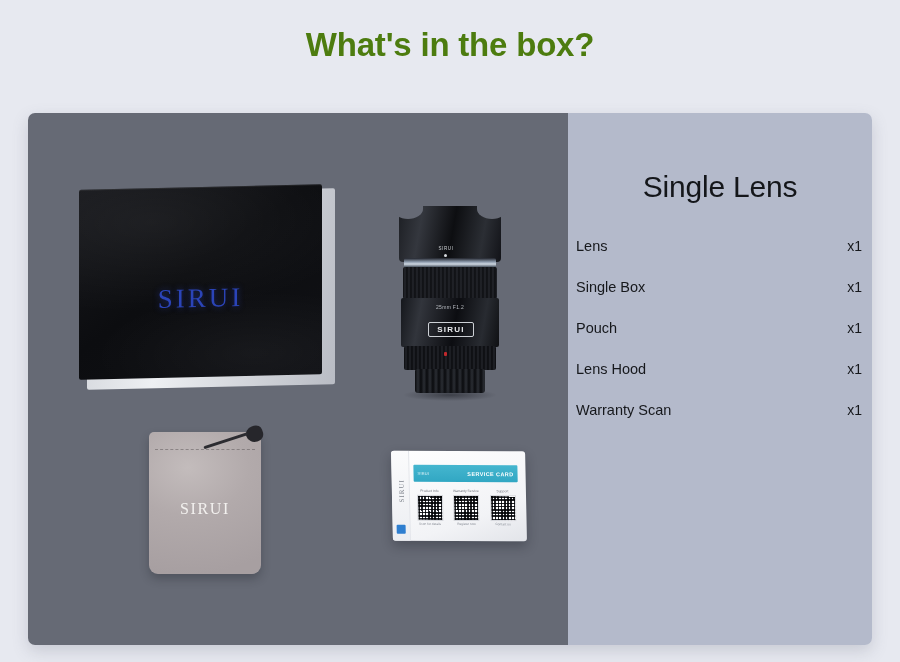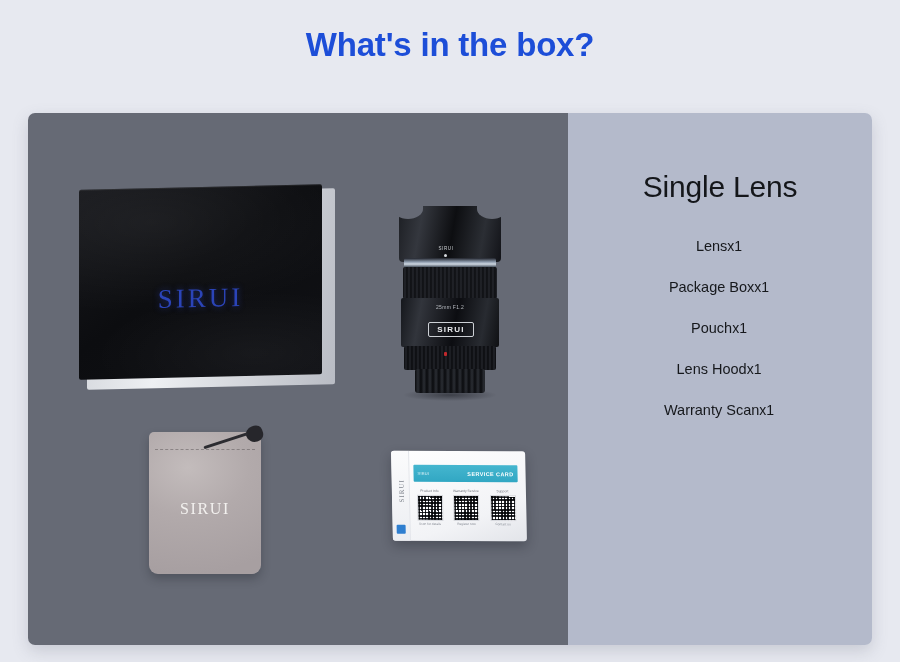--- a/index.html
+++ b/index.html
@@ -18,21 +18,21 @@
 
   
   .page-title {
     position: absolute;
     top: 26px;
     left: 0;
     width: 900px;
     text-align: center;
     font-size: 33px;
     font-weight: bold;
-    color: #1d4ed8;
+    color: #4d7c0f;
     letter-spacing: -0.2px;
   }
 
   
   .card {
     position: absolute;
     left: 28px;
     top: 113px;
     width: 844px;
     height: 532px;
@@ -432,21 +432,21 @@
     letter-spacing: -0.2px;
   }
   .spec-list {
     position: absolute;
     top: 125px;
     left: 8px;
     width: 286px;
   }
   .spec-row {
     display: flex;
-    justify-content: center;
+    justify-content: space-between;
     align-items: baseline;
     height: 41px;
     font-size: 14.5px;
     color: #16181c;
   }
   .spec-row .qty {
     font-size: 14px;
   }
 </style>
 </head>
@@ -520,21 +520,21 @@
 
   <div class="info-panel">
     <div class="info-title">Single Lens</div>
 
     <div class="spec-list">
       <div class="spec-row">
         <span>Lens</span>
         <span class="qty">x1</span>
       </div>
       <div class="spec-row">
-        <span>Package Box</span>
+        <span>Single Box</span>
         <span class="qty">x1</span>
       </div>
       <div class="spec-row">
         <span>Pouch</span>
         <span class="qty">x1</span>
       </div>
       <div class="spec-row">
         <span>Lens Hood</span>
         <span class="qty">x1</span>
       </div>

